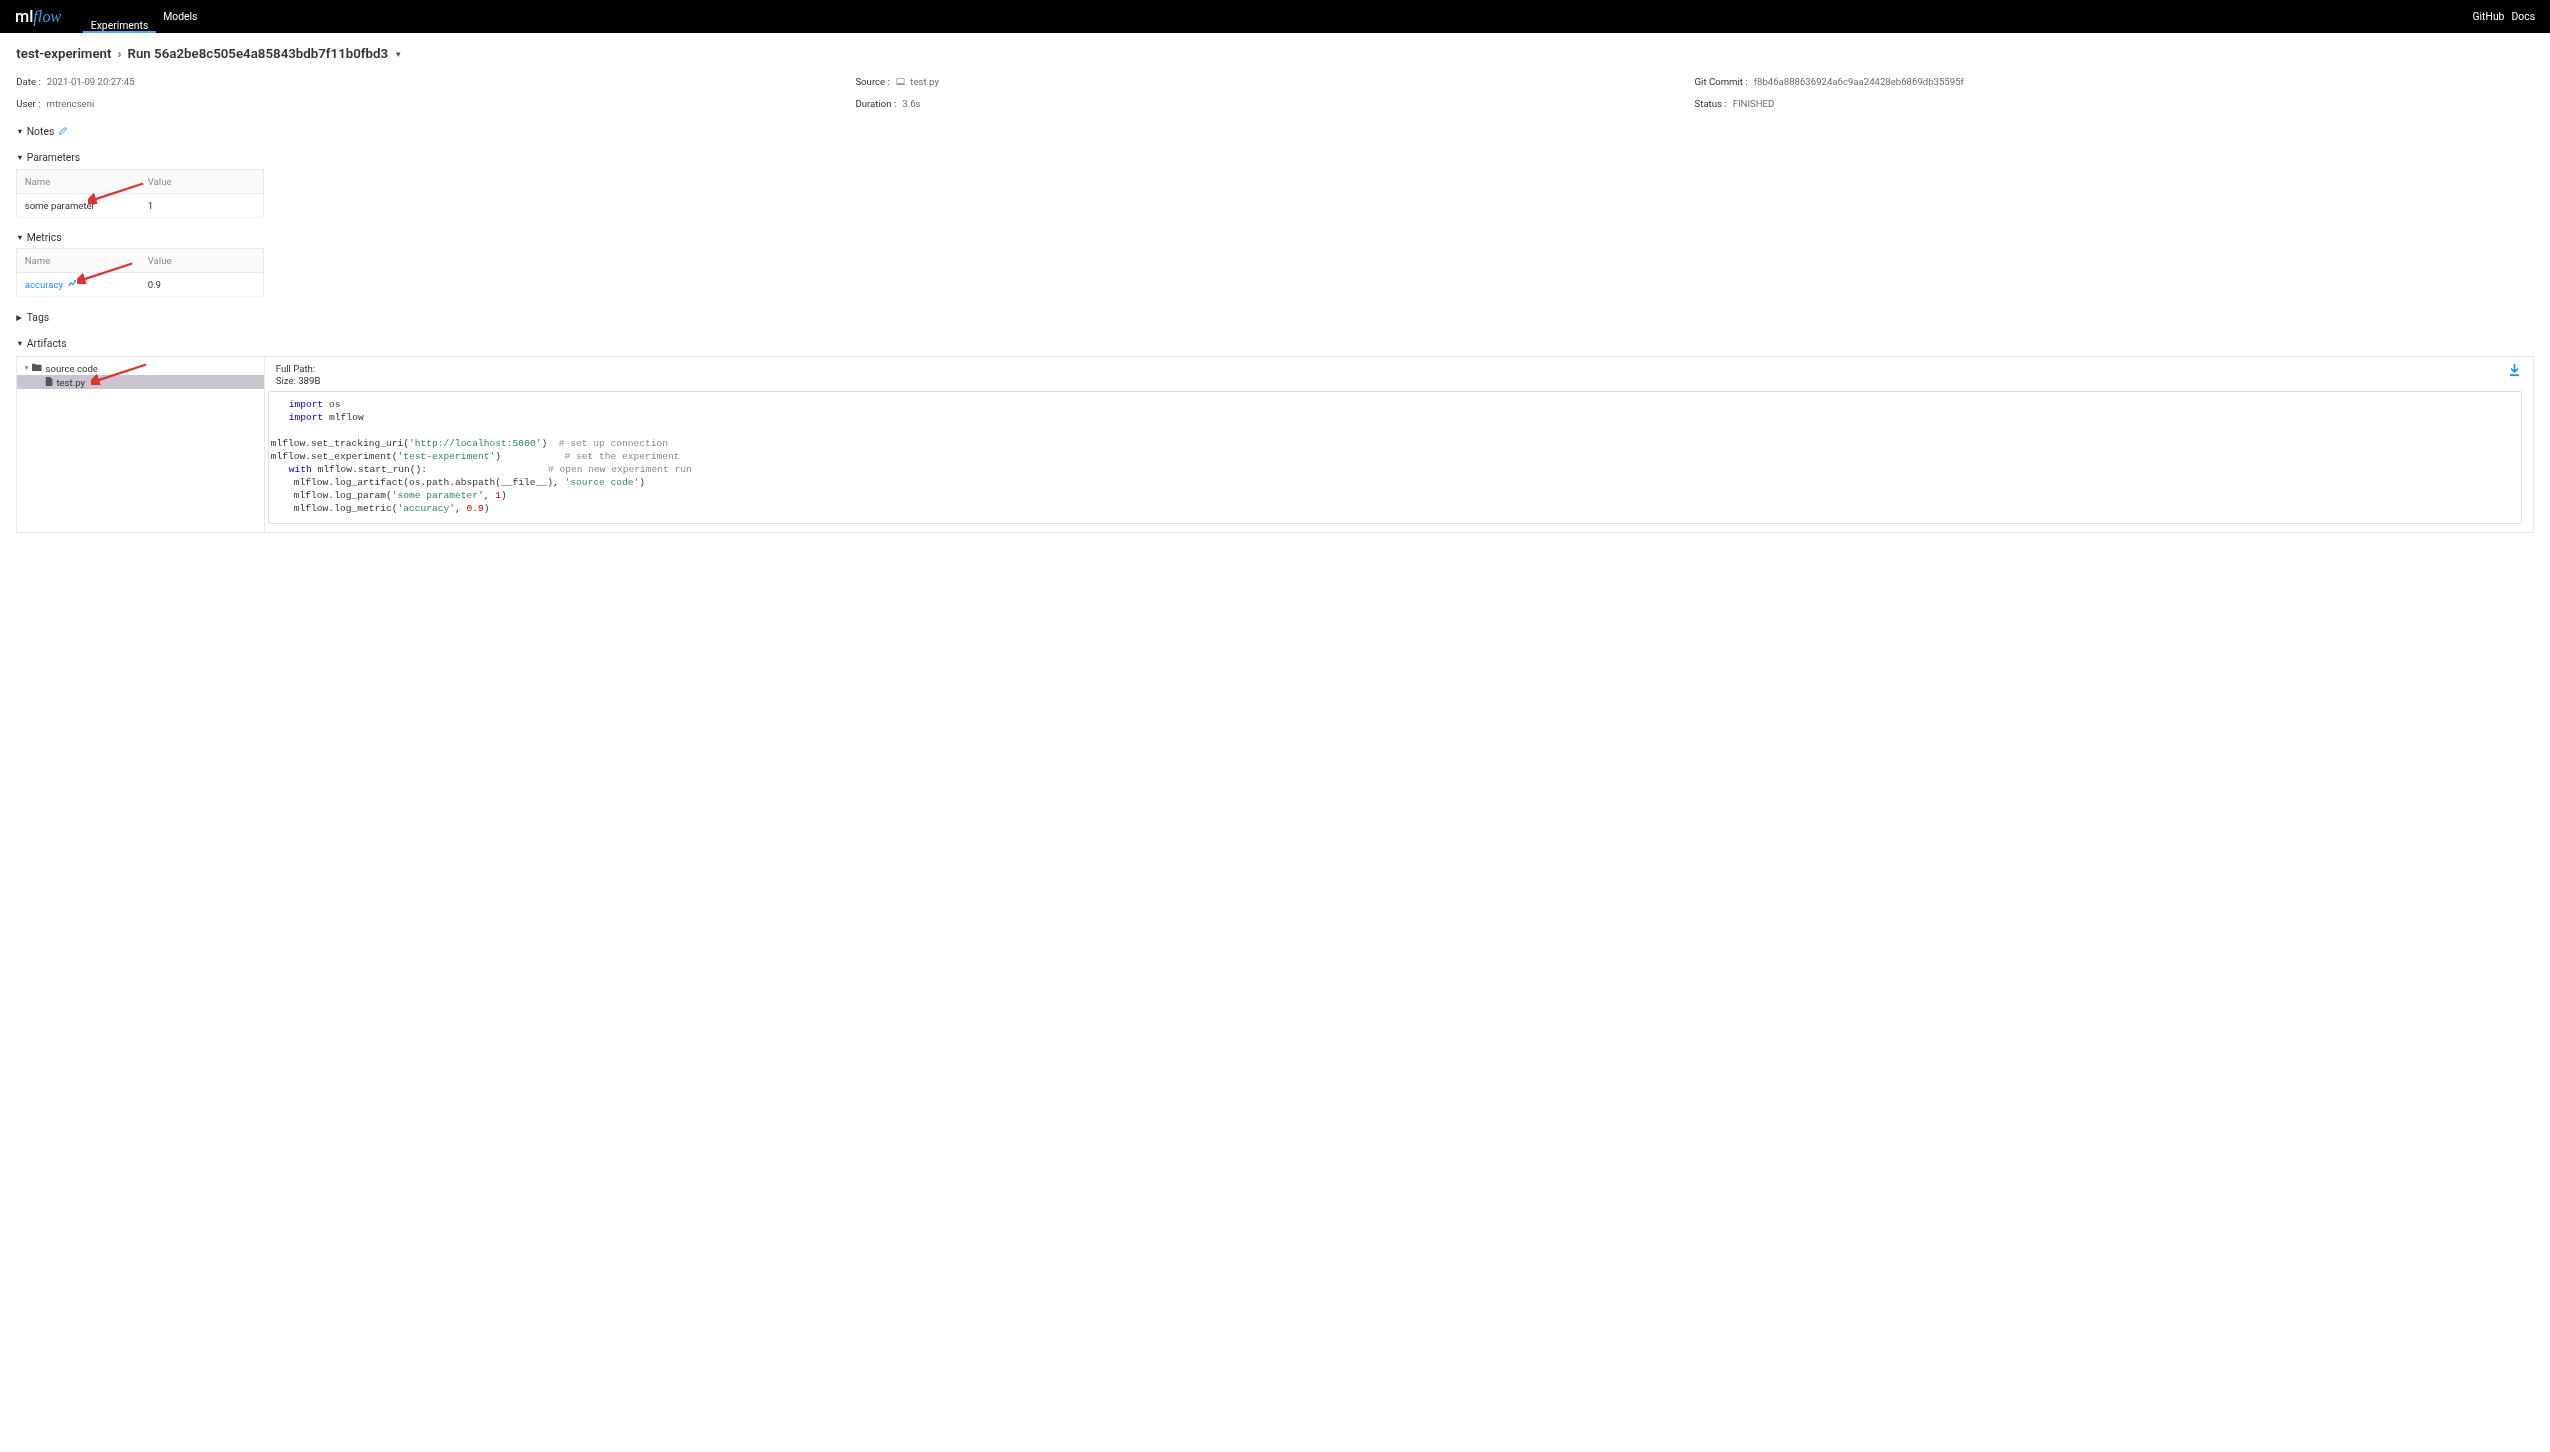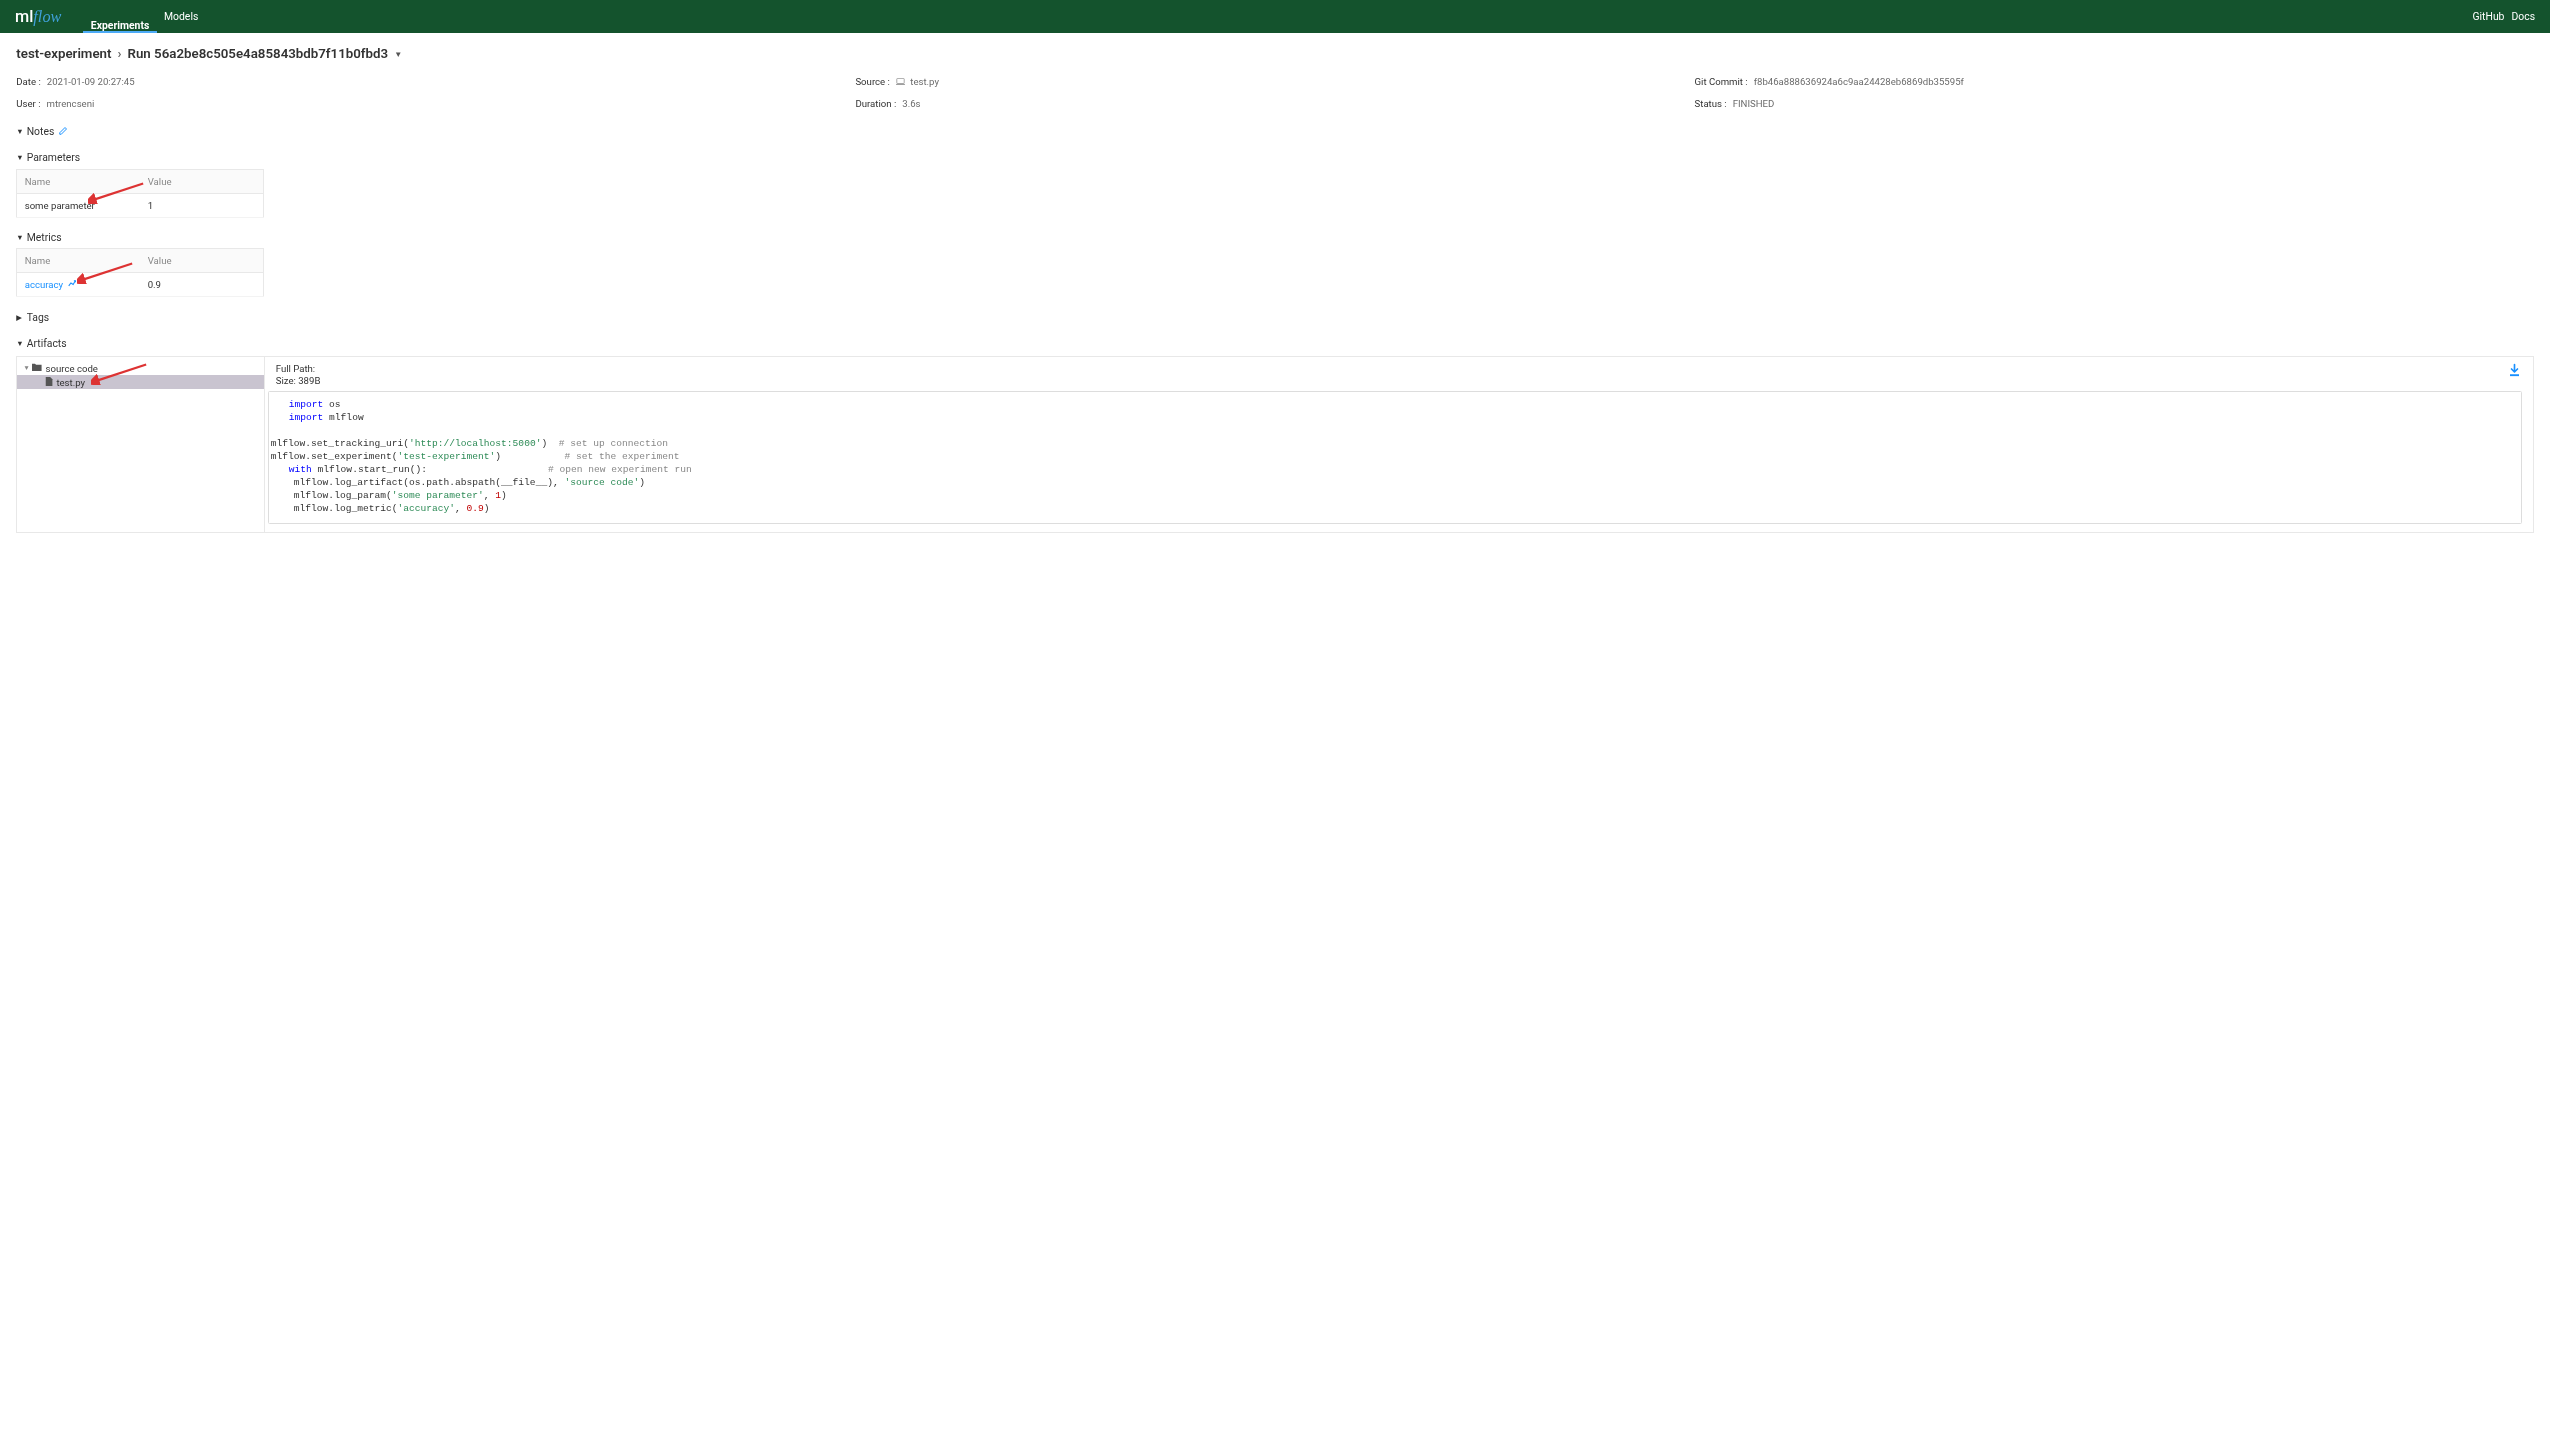--- a/index.html
+++ b/index.html
@@ -5,21 +5,21 @@
   * { box-sizing: border-box; margin: 0; padding: 0; }
   body {
     font-family: -apple-system, BlinkMacSystemFont, "Segoe UI", Roboto, Helvetica, Arial, sans-serif;
     font-size: 9.6px;
     color: #333;
     background: #fff;
   }
 
   
   .top-nav {
-    background: #14532d;
+    background: #000000;
     height: 33px;
     display: flex;
     align-items: center;
     padding: 0 15px;
     color: #fff;
     justify-content: space-between;
   }
   .nav-left { display: flex; align-items: center; }
   .logo {
     font-size: 16.3px;
@@ -33,21 +33,21 @@
   .nav-links { display: flex; }
   .nav-link {
     color: #fff;
     padding: 0 7.4px;
     height: 33px;
     display: flex;
     align-items: center;
     cursor: pointer;
     font-size: 10.4px;
   }
-  .nav-link.active { border-bottom: 2.2px solid #4dabf7; padding-top: 19px; font-weight: bold; }
+  .nav-link.active { border-bottom: 2.2px solid #4dabf7; padding-top: 19px; }
   .nav-right { display: flex; gap: 7px; align-items: center; }
   .nav-right a { color: #fff; font-size: 10.4px; cursor: pointer; }
 
   .page { padding: 13.3px 16.3px; }
 
   
   .breadcrumb {
     display: flex;
     align-items: center;
     font-size: 13.3px;

